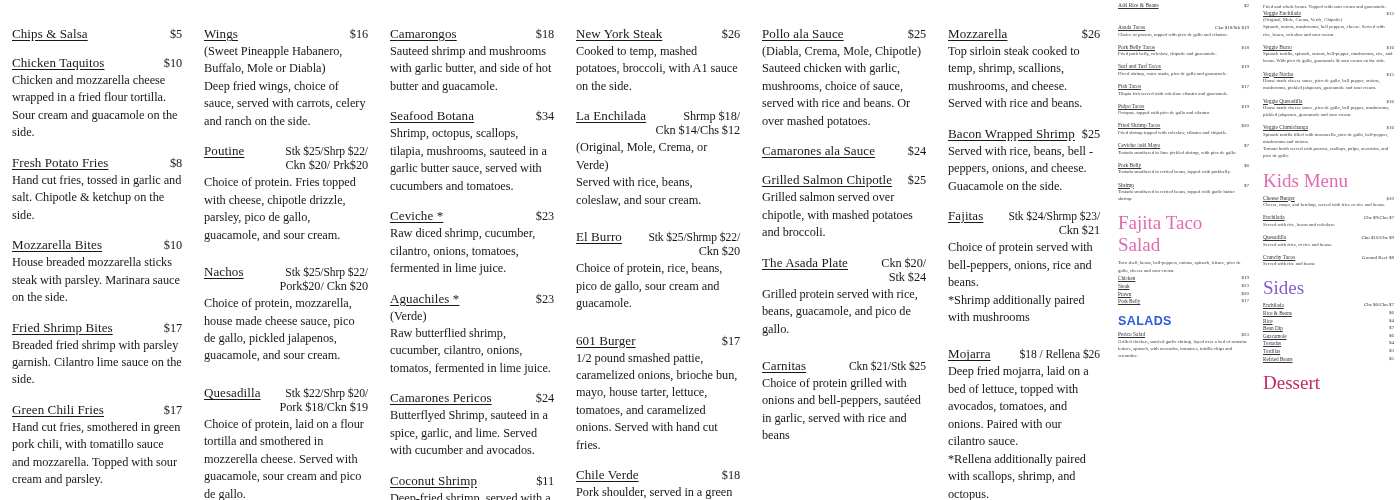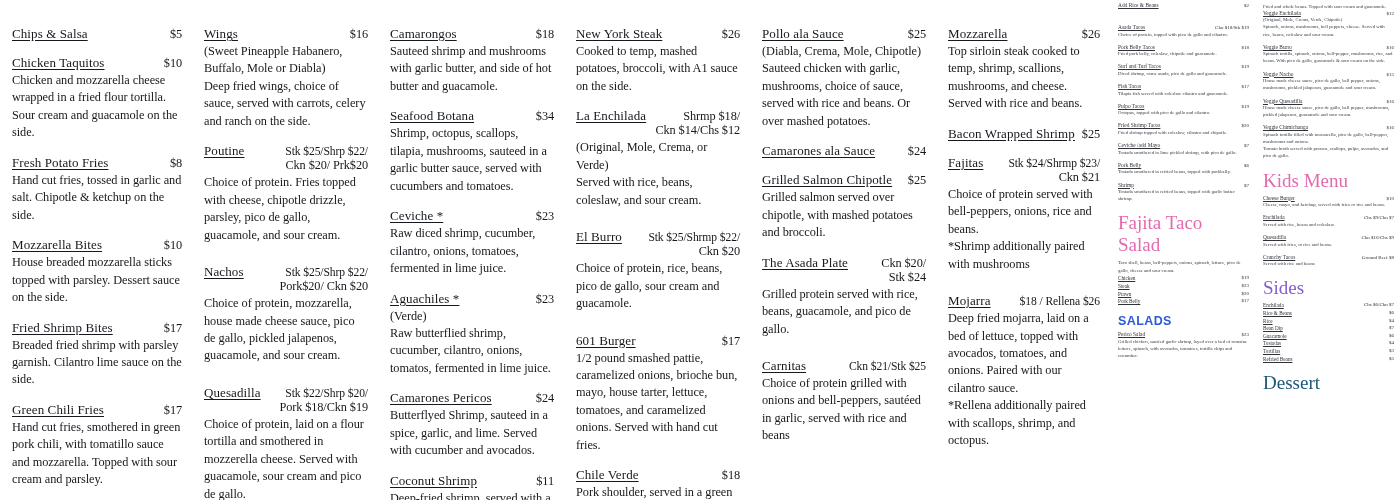--- a/index.html
+++ b/index.html
@@ -92,21 +92,21 @@
     font-size:13px;letter-spacing:.4px;margin:10px 0 3px 0;
     font-family:"Liberation Sans", sans-serif;
   }
   .sect.script{
     font-family:"Liberation Serif", serif;
     font-size:19px;letter-spacing:0;
   }
   .sect-salads{color:#1d4ed8;font-size:12.5px;font-weight:700;}
   .sect-fajita{color:#e05fa8;}
   .sect-sides{color:#7b4fd0;}
-  .sect-dessert{color:#0c4a6e;}
+  .sect-dessert{color:#be185d;}
 </style>
 </head>
 <body>
 
 <div id="page">
 
   <div class="cols">
       <div class="col c1">
         <div class="item">
           <div class="head">
@@ -126,21 +126,21 @@
             <span class="name">Fresh Potato Fries</span>
             <span class="price">$8</span>
           </div>
           <div class="desc">Hand cut fries, tossed in garlic and salt. Chipotle &amp; ketchup on the side.</div>
         </div>
         <div class="item">
           <div class="head">
             <span class="name">Mozzarella Bites</span>
             <span class="price">$10</span>
           </div>
-          <div class="desc">House breaded mozzarella sticks topped with parsley. Dessert sauce on the side.</div>
+          <div class="desc">House breaded mozzarella sticks steak with parsley. Marinara sauce on the side.</div>
         </div>
         <div class="item">
           <div class="head">
             <span class="name">Fried Shrimp Bites</span>
             <span class="price">$17</span>
           </div>
           <div class="desc">Breaded fried shrimp with parsley garnish. Cilantro lime sauce on the side.</div>
         </div>
         <div class="item">
           <div class="head">
@@ -309,20 +309,21 @@
             <span class="name">Mozzarella</span>
             <span class="price">$26</span>
           </div>
           <div class="desc">Top sirloin steak cooked to temp, shrimp, scallions, mushrooms, and cheese. Served with rice and beans.</div>
         </div>
         <div class="item">
           <div class="head">
             <span class="name">Bacon Wrapped Shrimp</span>
             <span class="price">$25</span>
           </div>
+          <div class="desc">Served with rice, beans, bell - peppers, onions, and cheese. Guacamole on the side.</div>
         </div>
         <div class="item gap2">
           <div class="head">
             <span class="name">Fajitas</span>
             <span class="price sm">Stk $24/Shrmp $23/</span>
           </div>
           <span class="price2">Ckn $21</span>
           <div class="desc">Choice of protein served with bell-peppers, onions, rice and beans.<br>*Shrimp additionally paired with mushrooms</div>
         </div>
         <div class="item">

